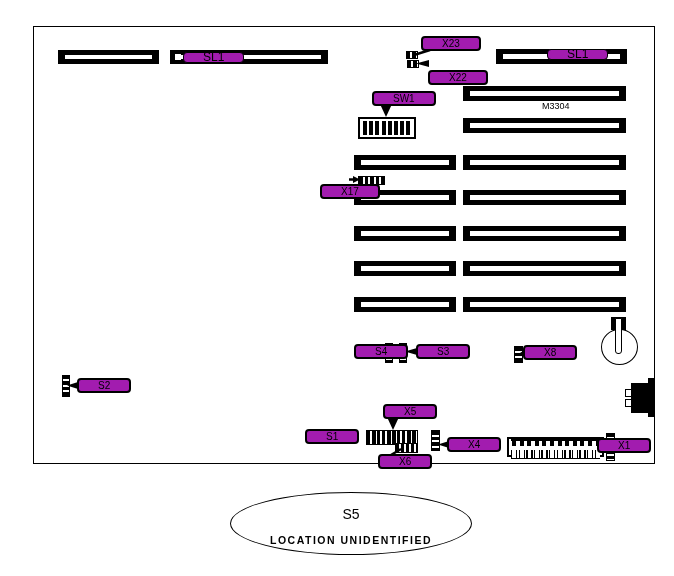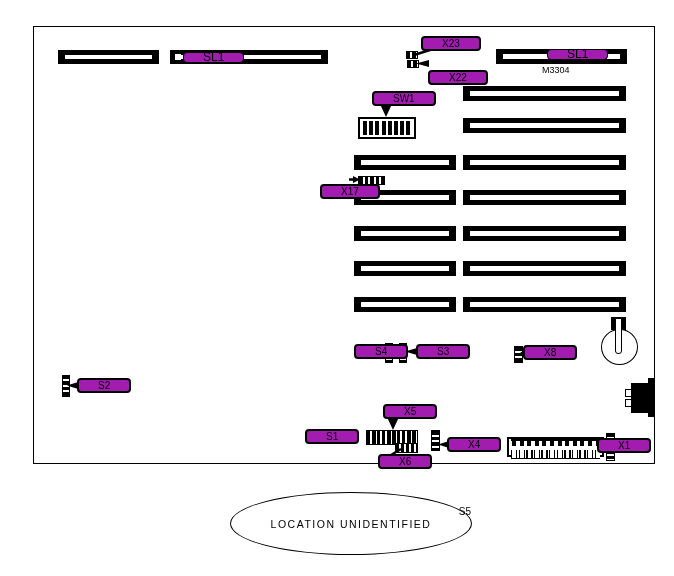--- a/index.html
+++ b/index.html
@@ -7,21 +7,21 @@
             font-family:"Liberation Sans", sans-serif; color:#000; overflow:hidden; }
   .board { position:absolute; left:33px; top:26px; width:620px; height:436px;
            border:1.5px solid #000; background:#fff; }
   .slot { position:absolute; background:#000; }
   .slot .stripe { position:absolute; left:7px; right:7px; top:34%; height:32%; background:#fff; }
   .slot .sq { position:absolute; left:5px; top:4px; width:6px; height:6px; background:#fff; }
   .callout { position:absolute; background:#a21caf; border:2px solid #000; border-radius:4px;
              font-size:10px; line-height:11px; padding:0 19px; text-align:center; z-index:6;
              white-space:nowrap; }
   .callout.small { font-size:12px; line-height:9px; border-width:1.5px; }
-  .modeltext { position:absolute; font-size:9px; z-index:4; }
+  .modeltext { position:absolute; font-size:9px; z-index:4;margin-top:36px; }
   .vconn { position:absolute; border:1px solid #000;
            background:repeating-linear-gradient(180deg,#000 0 3.5px,#fff 3.5px 5.5px); }
   .hconn { position:absolute; border:1px solid #000;
            background:repeating-linear-gradient(90deg,#000 0 3.5px,#fff 3.5px 5.5px); }
   .comb  { position:absolute; border:1px solid #000;
            background:repeating-linear-gradient(90deg,#000 0 3.5px,#fff 3.5px 5px); }
   .dip { position:absolute; border:2px solid #000; background:#fff; }
   .dip .teeth { position:absolute; left:3px; right:3px; top:2px; bottom:2px;
                 background:repeating-linear-gradient(90deg,#000 0 4px,#fff 4px 6.2px); }
   .terminal { position:absolute; border:2px solid #000; background:#fff; }
@@ -35,22 +35,22 @@
                  border:1px solid #000; border-radius:50%; background:#fff; z-index:2; }
   .batt-top { position:absolute; left:611px; top:317px; width:15px; height:13px; background:#000; z-index:3; }
   .batt-rod { position:absolute; left:615px; top:318px; width:5px; height:34px; background:#fff;
               border:1px solid #000; border-radius:0 0 3px 3px; z-index:4; }
   .edge-a { position:absolute; left:648px; top:378px; width:7px; height:39px; background:#000; }
   .edge-b { position:absolute; left:631px; top:383px; width:18px; height:30px; background:#000; }
   .edge-tab { position:absolute; width:5px; height:6px; background:#fff; border:1.5px solid #000; }
   .overlay { position:absolute; left:0; top:0; z-index:5; pointer-events:none; }
   .note { position:absolute; left:230px; top:492px; width:240px; height:61px;
           border:1px solid #000; border-radius:50%; text-align:center; background:#fff; }
-  .note .l1 { margin-top:13px; font-size:10px;text-align:right; }
-  .note .l2 { margin-top:1px; font-size:10.5px; letter-spacing:1.5px; }
+  .note .l1 { margin-top:13px; font-size:14px; }
+  .note .l2 { margin-top:12px; font-size:10.5px; letter-spacing:1.5px;font-weight:bold; }
 </style>
 </head>
 <body>
 
 <div class="canvas">
 
   <div class="board"></div>
 
   <div class="slot" style="left:58px;top:50px;width:101px;height:14px">
       <i class="stripe"></i>

